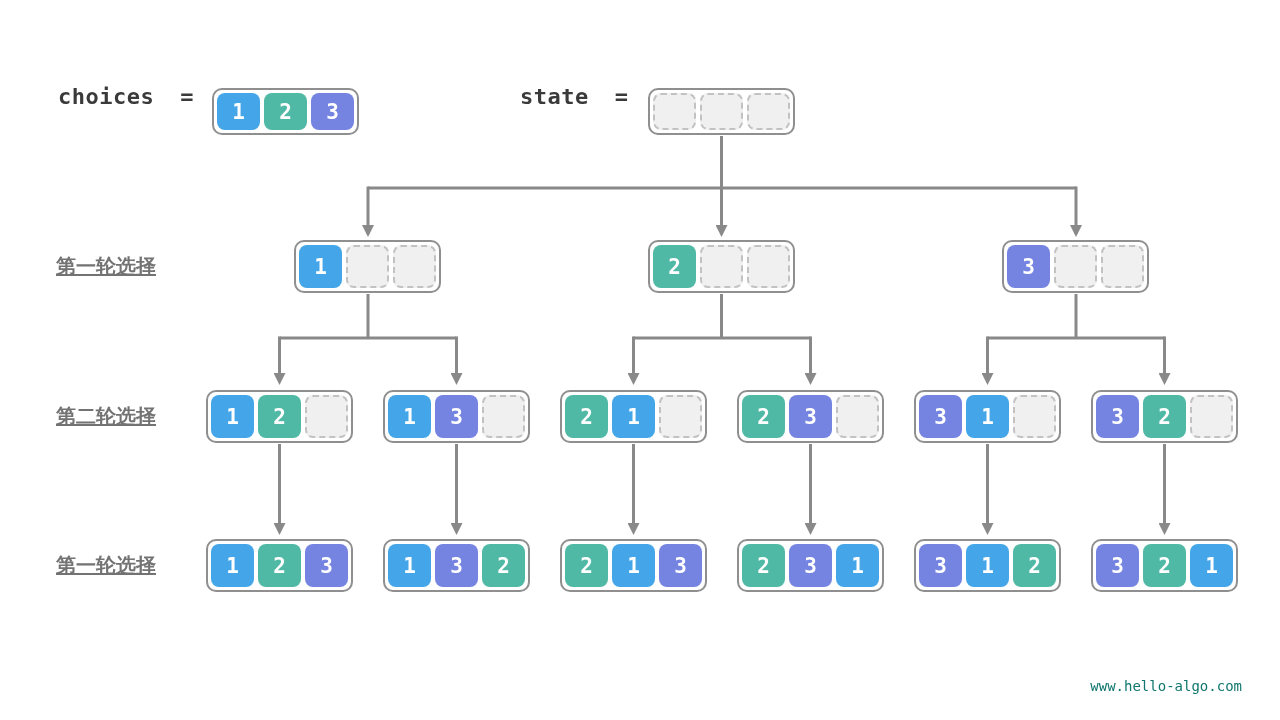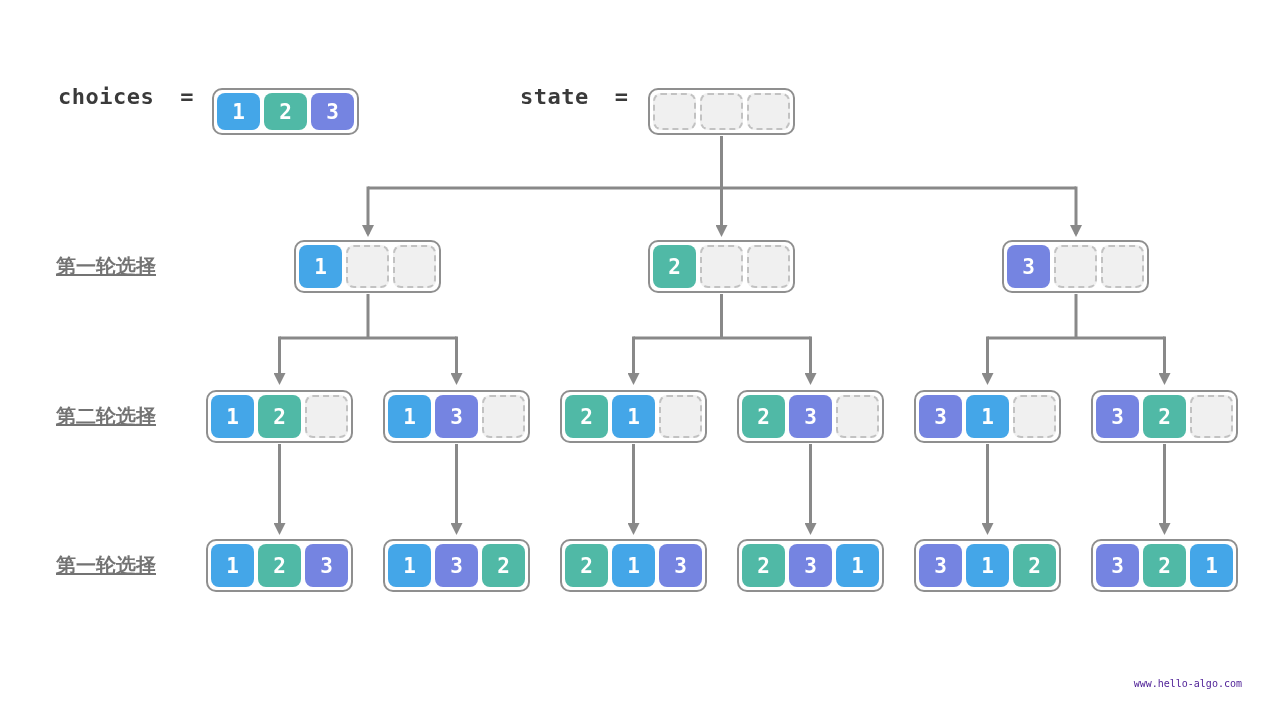--- a/index.html
+++ b/index.html
@@ -36,21 +36,21 @@
     position:absolute; left:56px; font-size:20px; font-weight:600; color:#737373;
     line-height:27px;
     text-decoration:underline;
   }
 
   .edges { position:absolute; inset:0; pointer-events:none; }
   .edge { fill:none; stroke:#898989; stroke-width:3; }
 
   .watermark {
     position:absolute; right:38px; top:678px;
-    font-family:"DejaVu Sans Mono", monospace; font-size:10px; color:#4c1d95;
+    font-family:"DejaVu Sans Mono", monospace; font-size:14px; color:#0f766e;
   }
 </style>
 </head>
 <body style="background: rgb(255, 255, 255);">
 
 <div class="stage">
 
   <svg class="edges" width="1280" height="720" viewBox="0 0 1280 720">
     <defs>
       <marker id="ah" viewBox="0 0 12 12" refX="9" refY="6" markerWidth="12" markerHeight="12" orient="auto" markerUnits="userSpaceOnUse">

